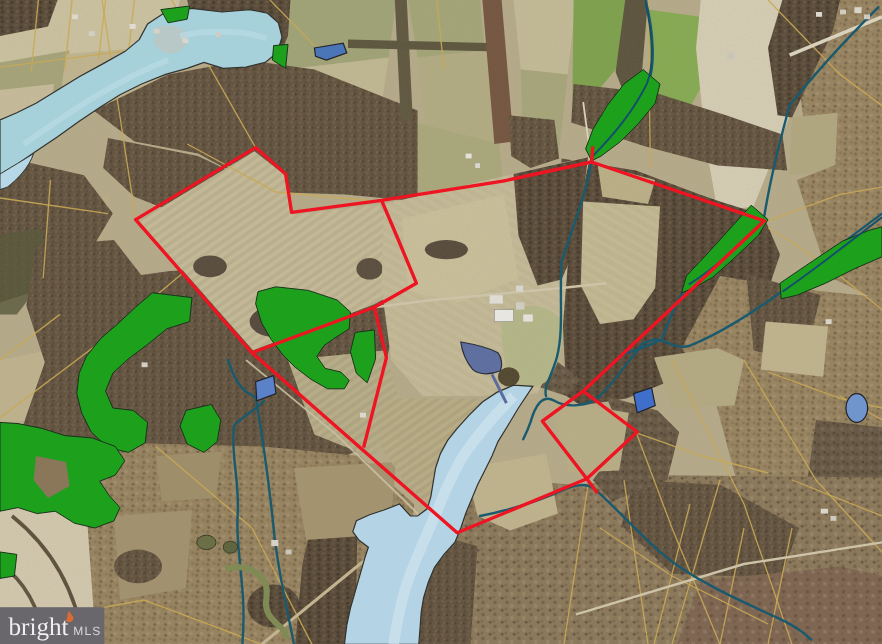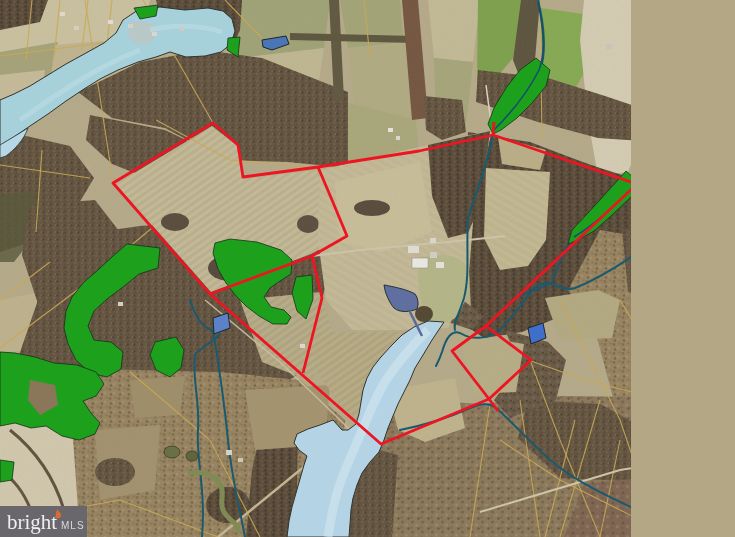--- a/index.html
+++ b/index.html
@@ -1,15 +1,15 @@
 <!DOCTYPE html>
 <html><head><meta charset="utf-8">
 <style>
 html,body{margin:0;padding:0;background:#b3a786;}
-#map{position:relative;width:631px;height:537px;overflow:hidden;font-family:"Liberation Sans",sans-serif;}
+#map{position:relative;width:735px;height:537px;overflow:hidden;font-family:"Liberation Sans",sans-serif;}
 </style></head>
 <body>
 
 <div id="map">
 <svg width="735" height="537" viewBox="0 0 735 537">
 <defs>
 <filter id="grain">
           <feTurbulence type="fractalNoise" baseFrequency="0.8" numOctaves="2" seed="7" result="n"></feTurbulence>
           <feColorMatrix in="n" type="matrix" values="0 0 0 0 0.32  0 0 0 0 0.27  0 0 0 0 0.19  0 0 0 0.5 0"></feColorMatrix>
         </filter>

